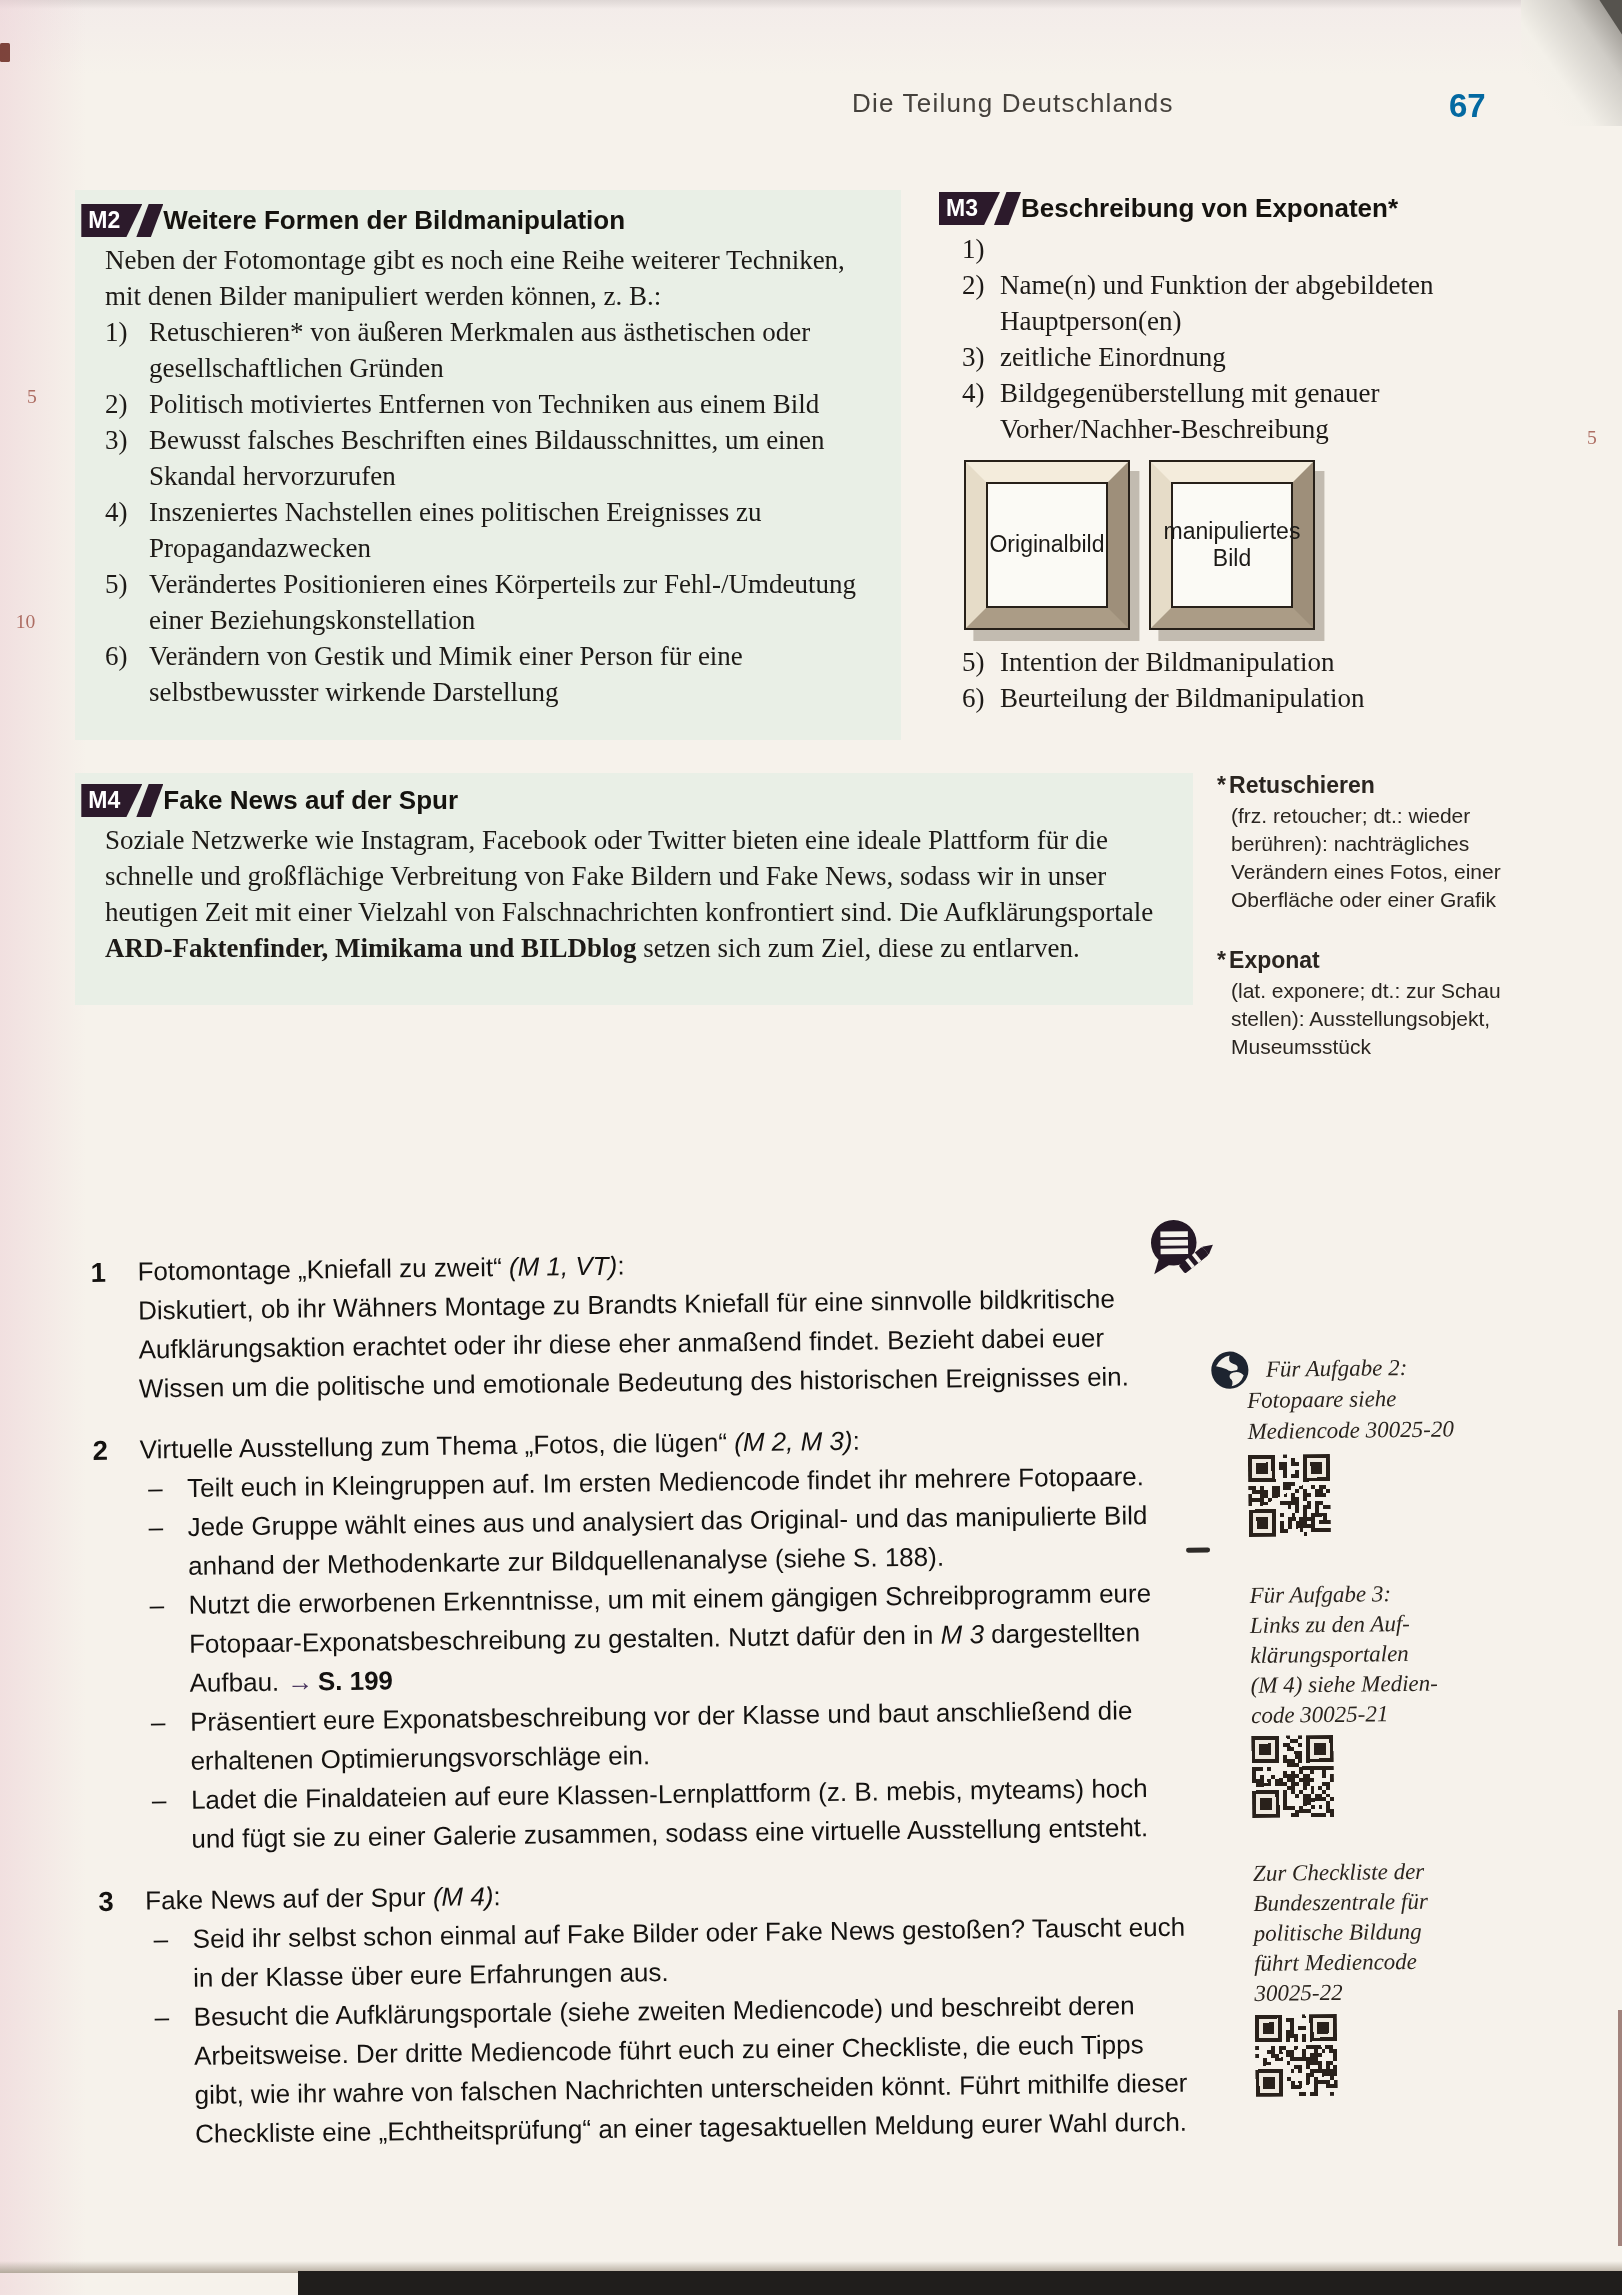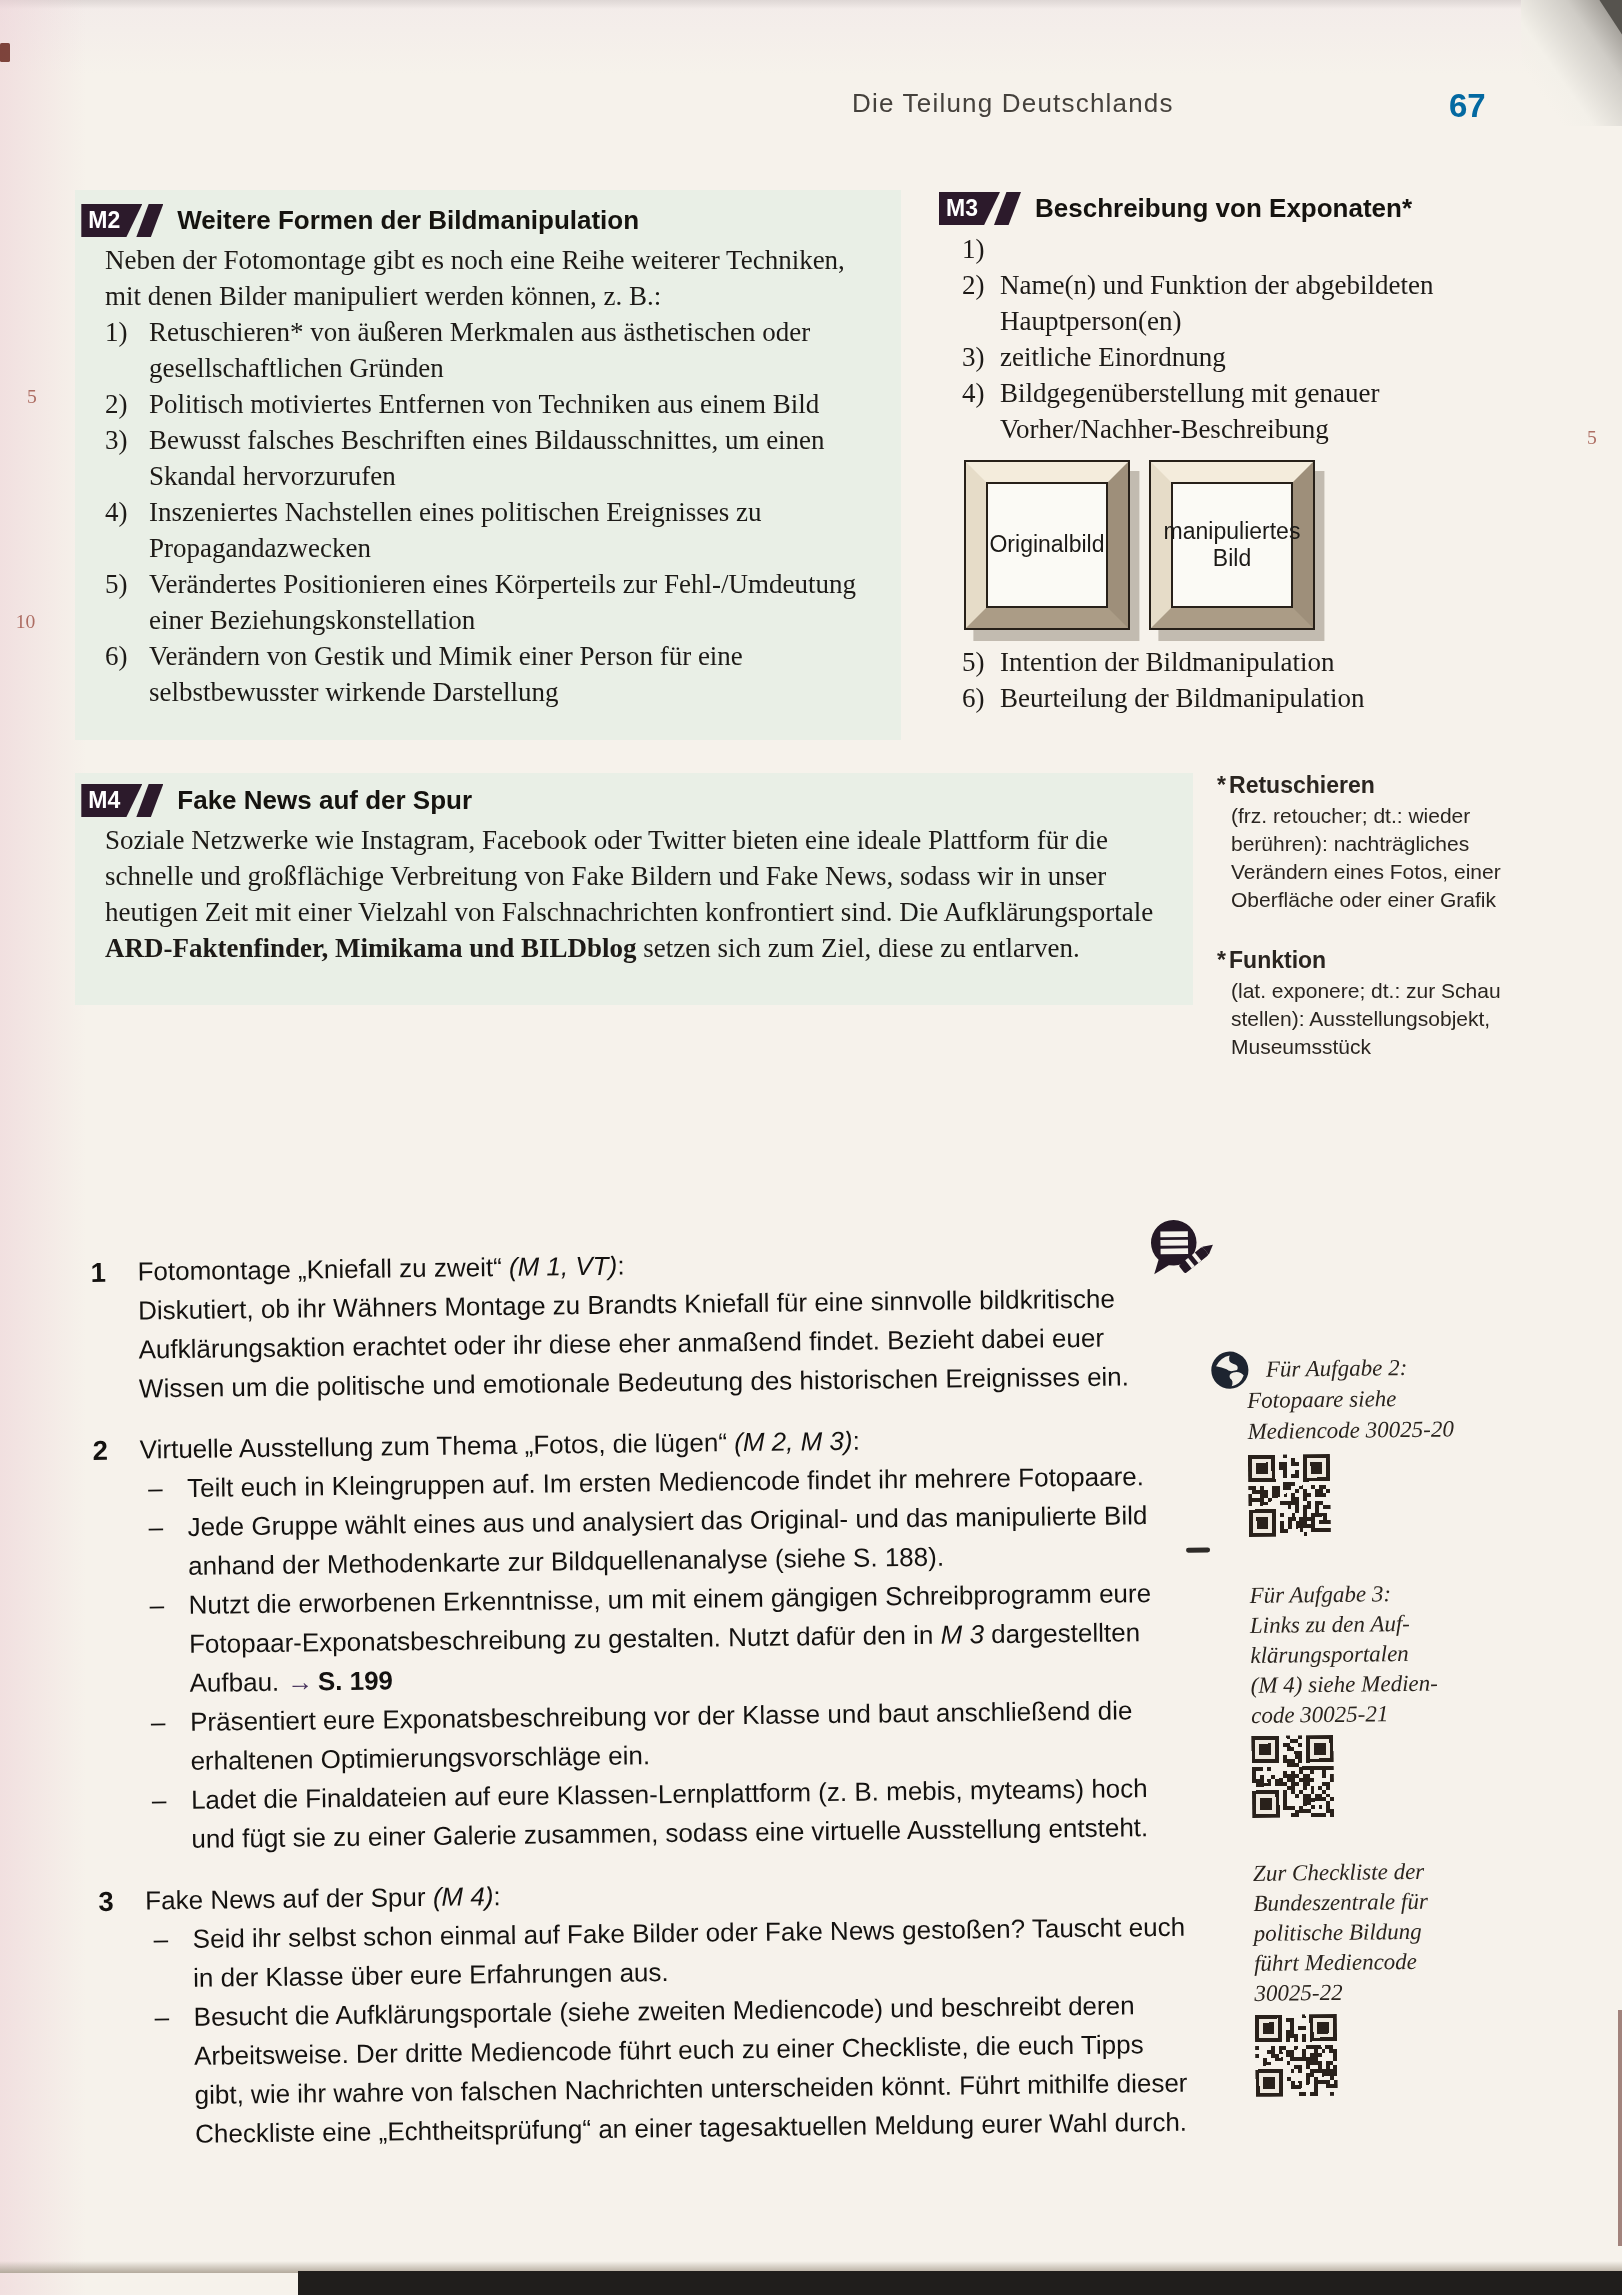--- a/index.html
+++ b/index.html
@@ -25,21 +25,21 @@
     background:rgba(92,40,32,.55);}
   
   .chapter{position:absolute;left:852px;top:88px;font-family:"Liberation Sans",sans-serif;
     font-size:26px;color:#45413c;letter-spacing:1.2px;}
   .pagenum{position:absolute;left:1449px;top:87px;font-family:"Liberation Sans",sans-serif;
     font-size:33px;font-weight:bold;color:#0369a1;}
   
   .lineno{position:absolute;font-size:19.6px;color:#9c4f43;opacity:.8;font-family:"Liberation Serif",serif;}
   
   .panel{position:absolute;background:#e9efe6;}
-  .panel-head{position:absolute;left:6.3px;top:14px;display:flex;align-items:center;gap:14px;}
+  .panel-head{position:absolute;left:6.3px;top:14px;display:flex;align-items:center;}
   .badge{position:relative;width:82px;height:33px;flex:0 0 auto;}
   .badge-main{position:absolute;left:0;top:0;width:61px;height:33px;background:#2c1a2b;color:#fff;
     font-family:"Liberation Sans",sans-serif;font-weight:bold;font-size:23px;
     display:flex;align-items:center;padding-left:7px;box-sizing:border-box;
     clip-path:polygon(0 0,100% 0,74% 100%,0 100%);}
   .badge-flag{position:absolute;left:55px;top:0;width:27px;height:33px;background:#2c1a2b;
     clip-path:polygon(46% 0,100% 0,54% 100%,0 100%);}
   .m-title{font-family:"Liberation Sans",sans-serif;font-weight:bold;font-size:26px;color:#15130f;}
   .serif-body{font-size:27px;line-height:36px;}
   .li{display:flex;}
@@ -211,21 +211,21 @@
 
   <div class="glossary">
     <div class="g-head">
       <span class="g-star">*</span>
       <span>Retuschieren</span>
     </div>
     <div class="g-body">(frz. retoucher; dt.: wieder berühren): nachträgliches Verändern eines Fotos, einer Oberfläche oder einer Grafik</div>
     <div class="g-gap"></div>
     <div class="g-head">
       <span class="g-star">*</span>
-      <span>Funktion</span>
+      <span>Exponat</span>
     </div>
     <div class="g-body">(lat. exponere; dt.: zur Schau stellen): Ausstellungsobjekt, Museumsstück</div>
   </div>
 
   <div class="lower">
 
     <div class="discuss">
       <svg viewBox="0 0 78 72" width="74" height="69">
         <circle cx="30" cy="27" r="24" fill="#241826"></circle>
         <path d="M14 44 L9 60 L27 49 Z" fill="#241826"></path>

